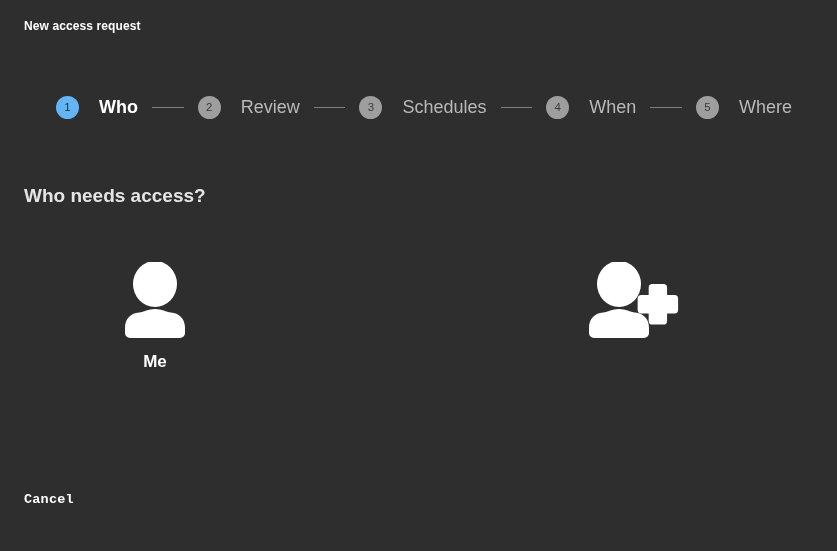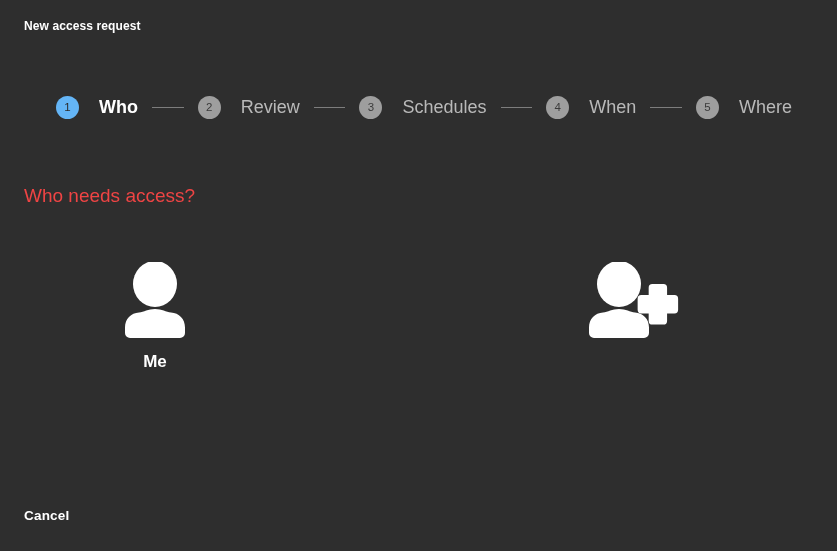--- a/index.html
+++ b/index.html
@@ -78,22 +78,22 @@
     margin: 0 14px;
     min-width: 20px;
   }
 
   
   .section-heading {
     position: absolute;
     left: 24px;
     top: 185px;
     font-size: 19px;
-    color: #ef4444;
-    font-weight: normal;
+    color: #e5e5e5;
+    font-weight: bold;
     white-space: nowrap;
     text-align: center;
   }
 
   
   .options {
     position: absolute;
     left: 24px;
     top: 262px;
     width: 789px;
@@ -121,29 +121,29 @@
     font-weight: bold;
     color: #ffffff;
     white-space: nowrap;
     text-align: center;
   }
 
   
   .cancel-btn {
     position: absolute;
     left: 16px;
-    top: 504px;
+    top: 488px;
     padding: 4px 8px;
     font-size: 13.5px;
     font-weight: bold;
     color: #ffffff;
     background: transparent;
     border: none;
     cursor: pointer;
-    font-family: Liberation Sans, sans-serif;
+    font-family: Liberation Mono, monospace;
     letter-spacing: 0.2px;
   }
 </style>
 </head>
 <body>
 
 <div class="page-title">New access request</div>
 
 <div class="stepper">
 

